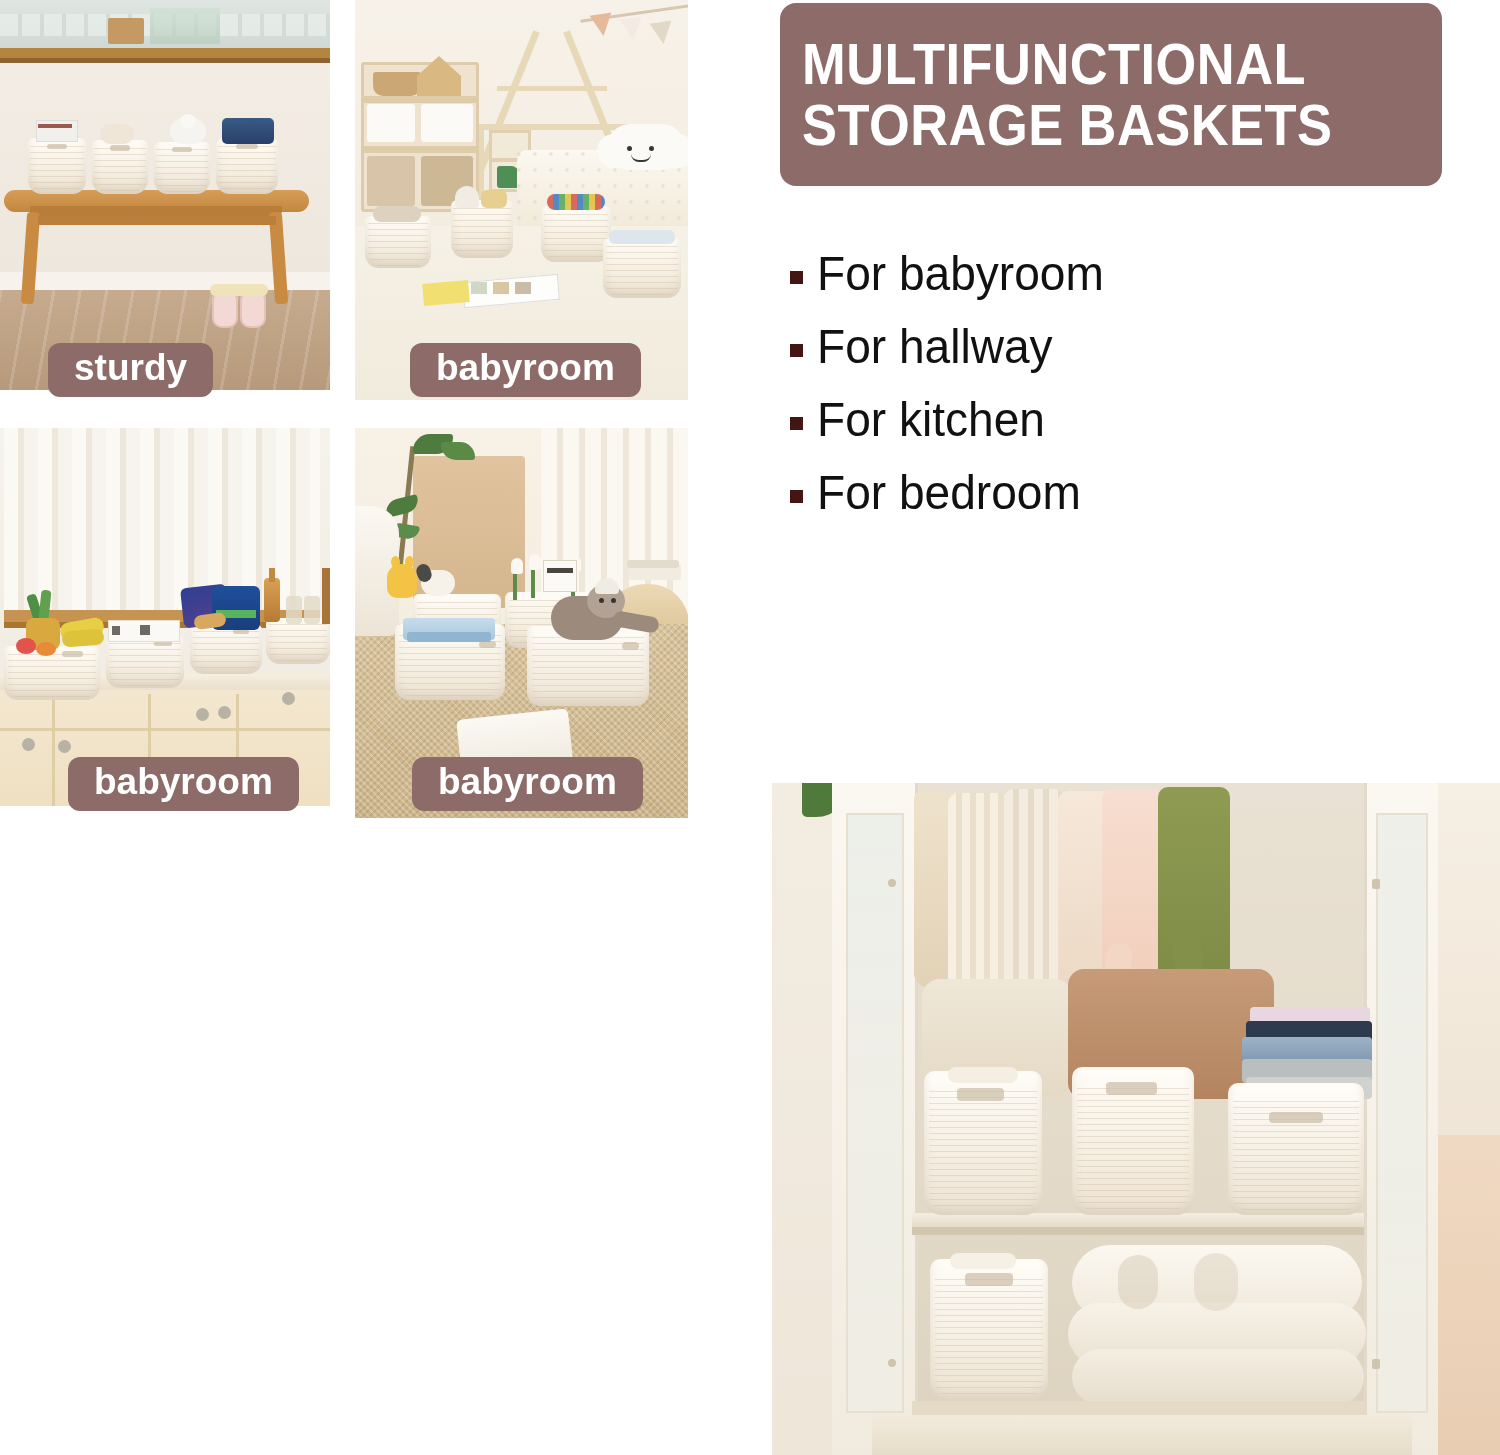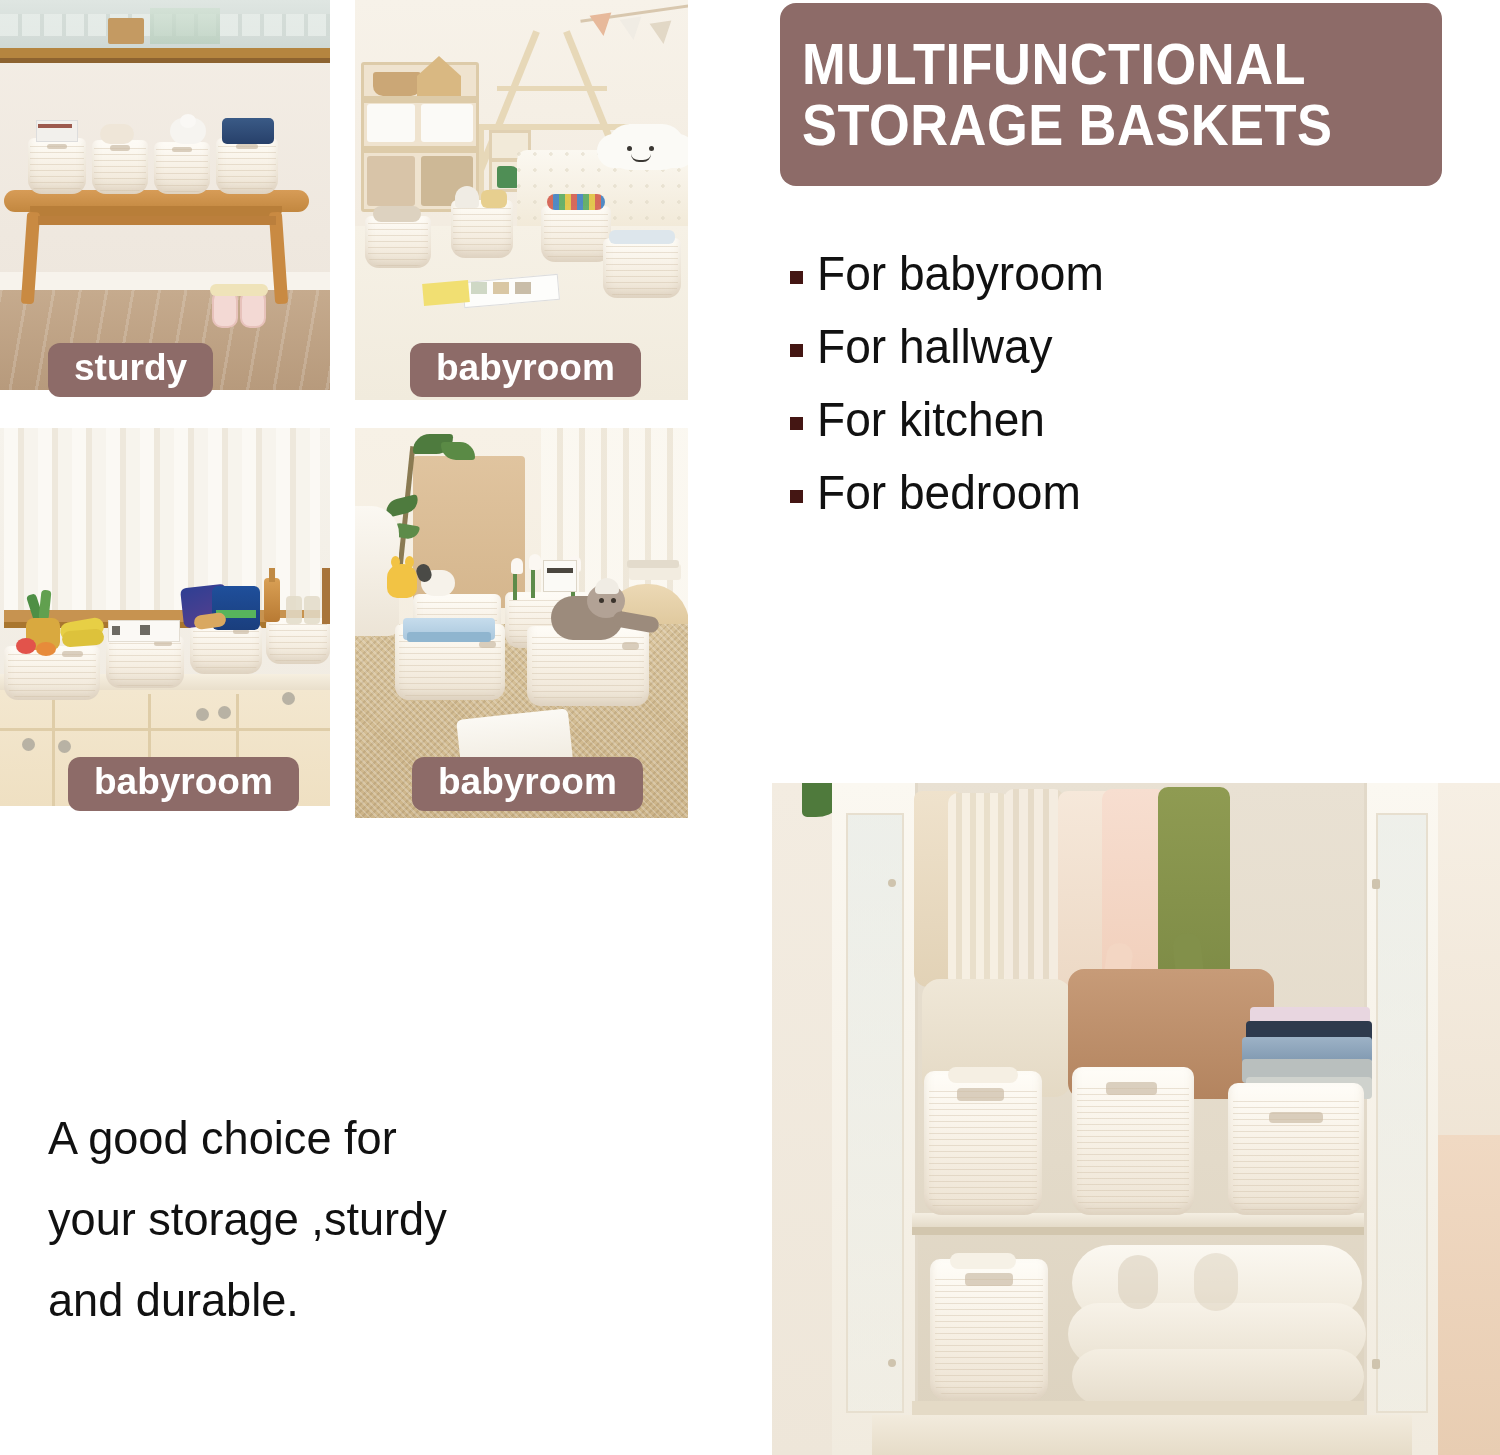--- a/index.html
+++ b/index.html
@@ -366,25 +366,20 @@
       <span class="bullet-sq"></span>
       <span class="bullet-text">For kitchen</span>
     </div>
     <div class="bullet-row">
       <span class="bullet-sq"></span>
       <span class="bullet-text">For bedroom</span>
     </div>
   </div>
 
 
-  <div id="description">
-    <span>A good choice for</span>
-    <span>your storage ,sturdy</span>
-    <span>and durable.</span>
-  </div>
 
   <div class="photo" id="photo-closet">
     <div class="scene">
 
       <div class="sh" style="inset:0;background:linear-gradient(180deg,#f3ece1,#eee6d9);"></div>
 
       <div class="sh" style="left:662px;top:0;width:66px;height:672px;background:linear-gradient(180deg,#f6efe4,#eadcc9);"></div>
       <div class="sh" style="left:662px;top:352px;width:66px;height:320px;background:linear-gradient(180deg,#f0d9c3,#e8cdb2);"></div>
 
       <div class="sh" style="left:30px;top:0;width:48px;height:34px;background:#4f7a3c;border-radius:0 0 40px 6px;"></div>

